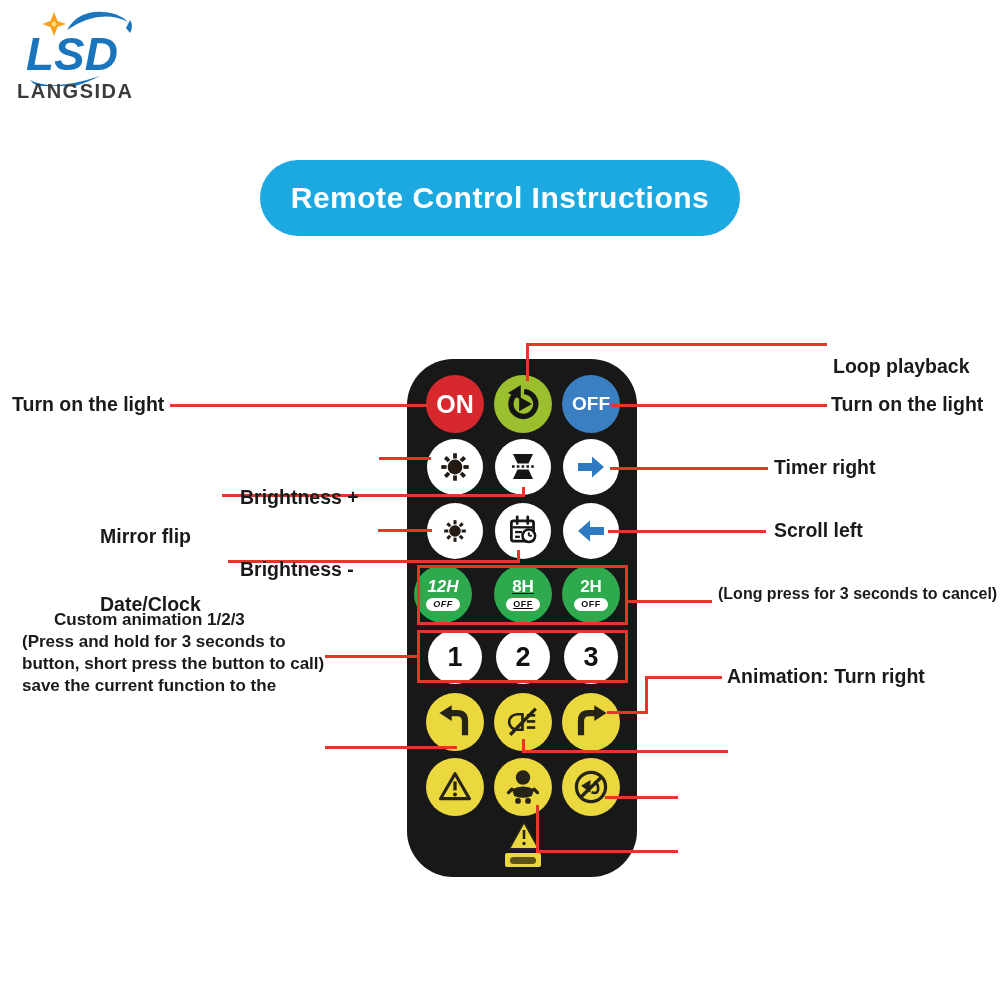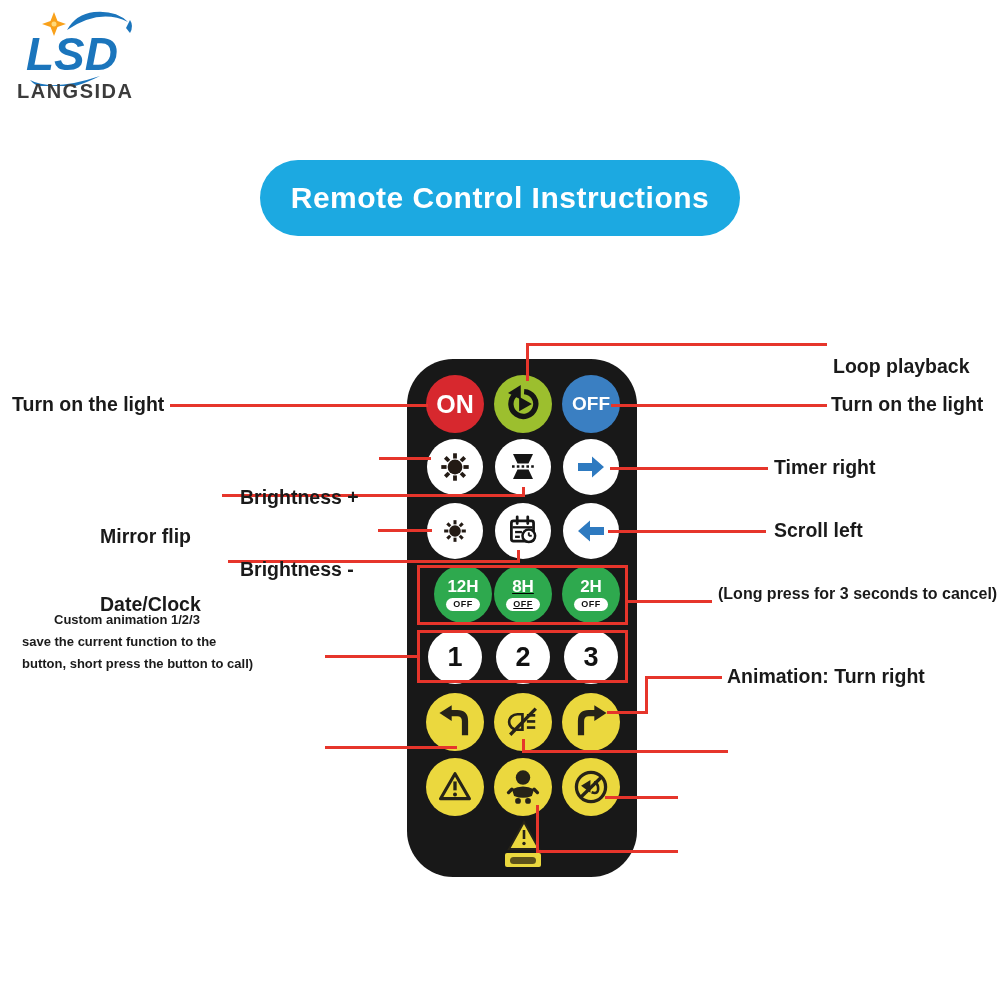--- a/index.html
+++ b/index.html
@@ -39,21 +39,21 @@
   
   .line  { position:absolute; background:#E6352B; }
   .hline { height:3px; }
   .vline { width:3px; }
   .redrect { position:absolute; border:3px solid #E6352B; }
 
   
   .lbl { position:absolute; font-weight:bold; color:#1a1a1a; font-size:19.5px; white-space:nowrap; }
   .r-align { text-align:left;margin-top:40px; }
   .custom-block { position:absolute; left:22px; top:609px; width:360px; font-weight:bold; color:#1a1a1a;
-                  font-size:13px; line-height:22px; }
+                  font-size:17px; line-height:22px; }
   .custom-block .l1 { padding-left:32px; }
   .timer-note { position:absolute; font-weight:bold; color:#1a1a1a; }
   .timer-note .t1 { font-size:19px; }
   .timer-note .t2 { font-size:16px; margin-top:9px; }
 
   
   .sticker-rect { position:absolute; left:98px; top:494px; width:36px; height:14px; background:#EBD83E;
                   border-radius:2px; display:flex; align-items:center; justify-content:center; }
   .sticker-oval { width:26px; height:7px; background:#5d521a; border-radius:4px; }
 </style>
@@ -149,21 +149,21 @@
         <line x1="23.5" y1="22.5" x2="23.5" y2="19.3" stroke="#151515" stroke-width="1.8"></line>
         <line x1="23.5" y1="22.5" x2="26.3" y2="22.5" stroke="#151515" stroke-width="1.8"></line>
       </svg>
     </div>
     <div class="btn s56 bg-white" style="left:156px; top:144px;">
       <svg width="36" height="36" viewBox="0 0 36 36">
         <polygon points="31,14 17,14 17,7.5 5,18 17,28.5 17,22 31,22" fill="#2E7AC0"></polygon>
       </svg>
     </div>
 
-    <div class="btn s58 bg-timer" style="left:27px; top:206px;">
+    <div class="btn s58 bg-timer" style="left:7px; top:206px;font-style:italic;">
       <span class="timer-h">12H</span>
       <span class="timer-off">OFF</span>
     </div>
     <div class="btn s58 bg-timer" style="left:87px; top:206px;text-decoration:underline;">
       <span class="timer-h">8H</span>
       <span class="timer-off">OFF</span>
     </div>
     <div class="btn s58 bg-timer" style="left:155px; top:206px;">
       <span class="timer-h">2H</span>
       <span class="timer-off">OFF</span>
@@ -265,22 +265,23 @@
   <div class="line hline" style="left:536px; top:850px; width:142px;"></div>
 
   <div class="lbl" style="left:12px; top:393px;">Turn on the light</div>
   <div class="lbl r-align" style="left:240px; top:446px; width:130px;">Brightness +</div>
   <div class="lbl r-align" style="left:100px; top:485px; width:108px;">Mirror flip</div>
   <div class="lbl r-align" style="left:240px; top:518px; width:128px;">Brightness -</div>
   <div class="lbl r-align" style="left:100px; top:553px; width:118px;">Date/Clock</div>
 
   <div class="custom-block">
     <div class="l1">Custom animation 1/2/3</div>
+    <div>(Press and hold for 3 seconds to</div>
+    <div>button, short press the button to call)</div>
     <div>save the current function to the</div>
-    <div>button, short press the button to call)</div>
   </div>
 
   <div class="lbl" style="left:833px; top:331px;margin-top:24px;">Loop playback</div>
   <div class="lbl" style="left:831px; top:393px;">Turn on the light</div>
   <div class="lbl" style="left:774px; top:456px;">Timer right</div>
   <div class="lbl" style="left:774px; top:519px;">Scroll left</div>
 
   <div class="timer-note" style="left:718px; top:576px;">
     <div class="t2">(Long press for 3 seconds to cancel)</div>
   </div>

